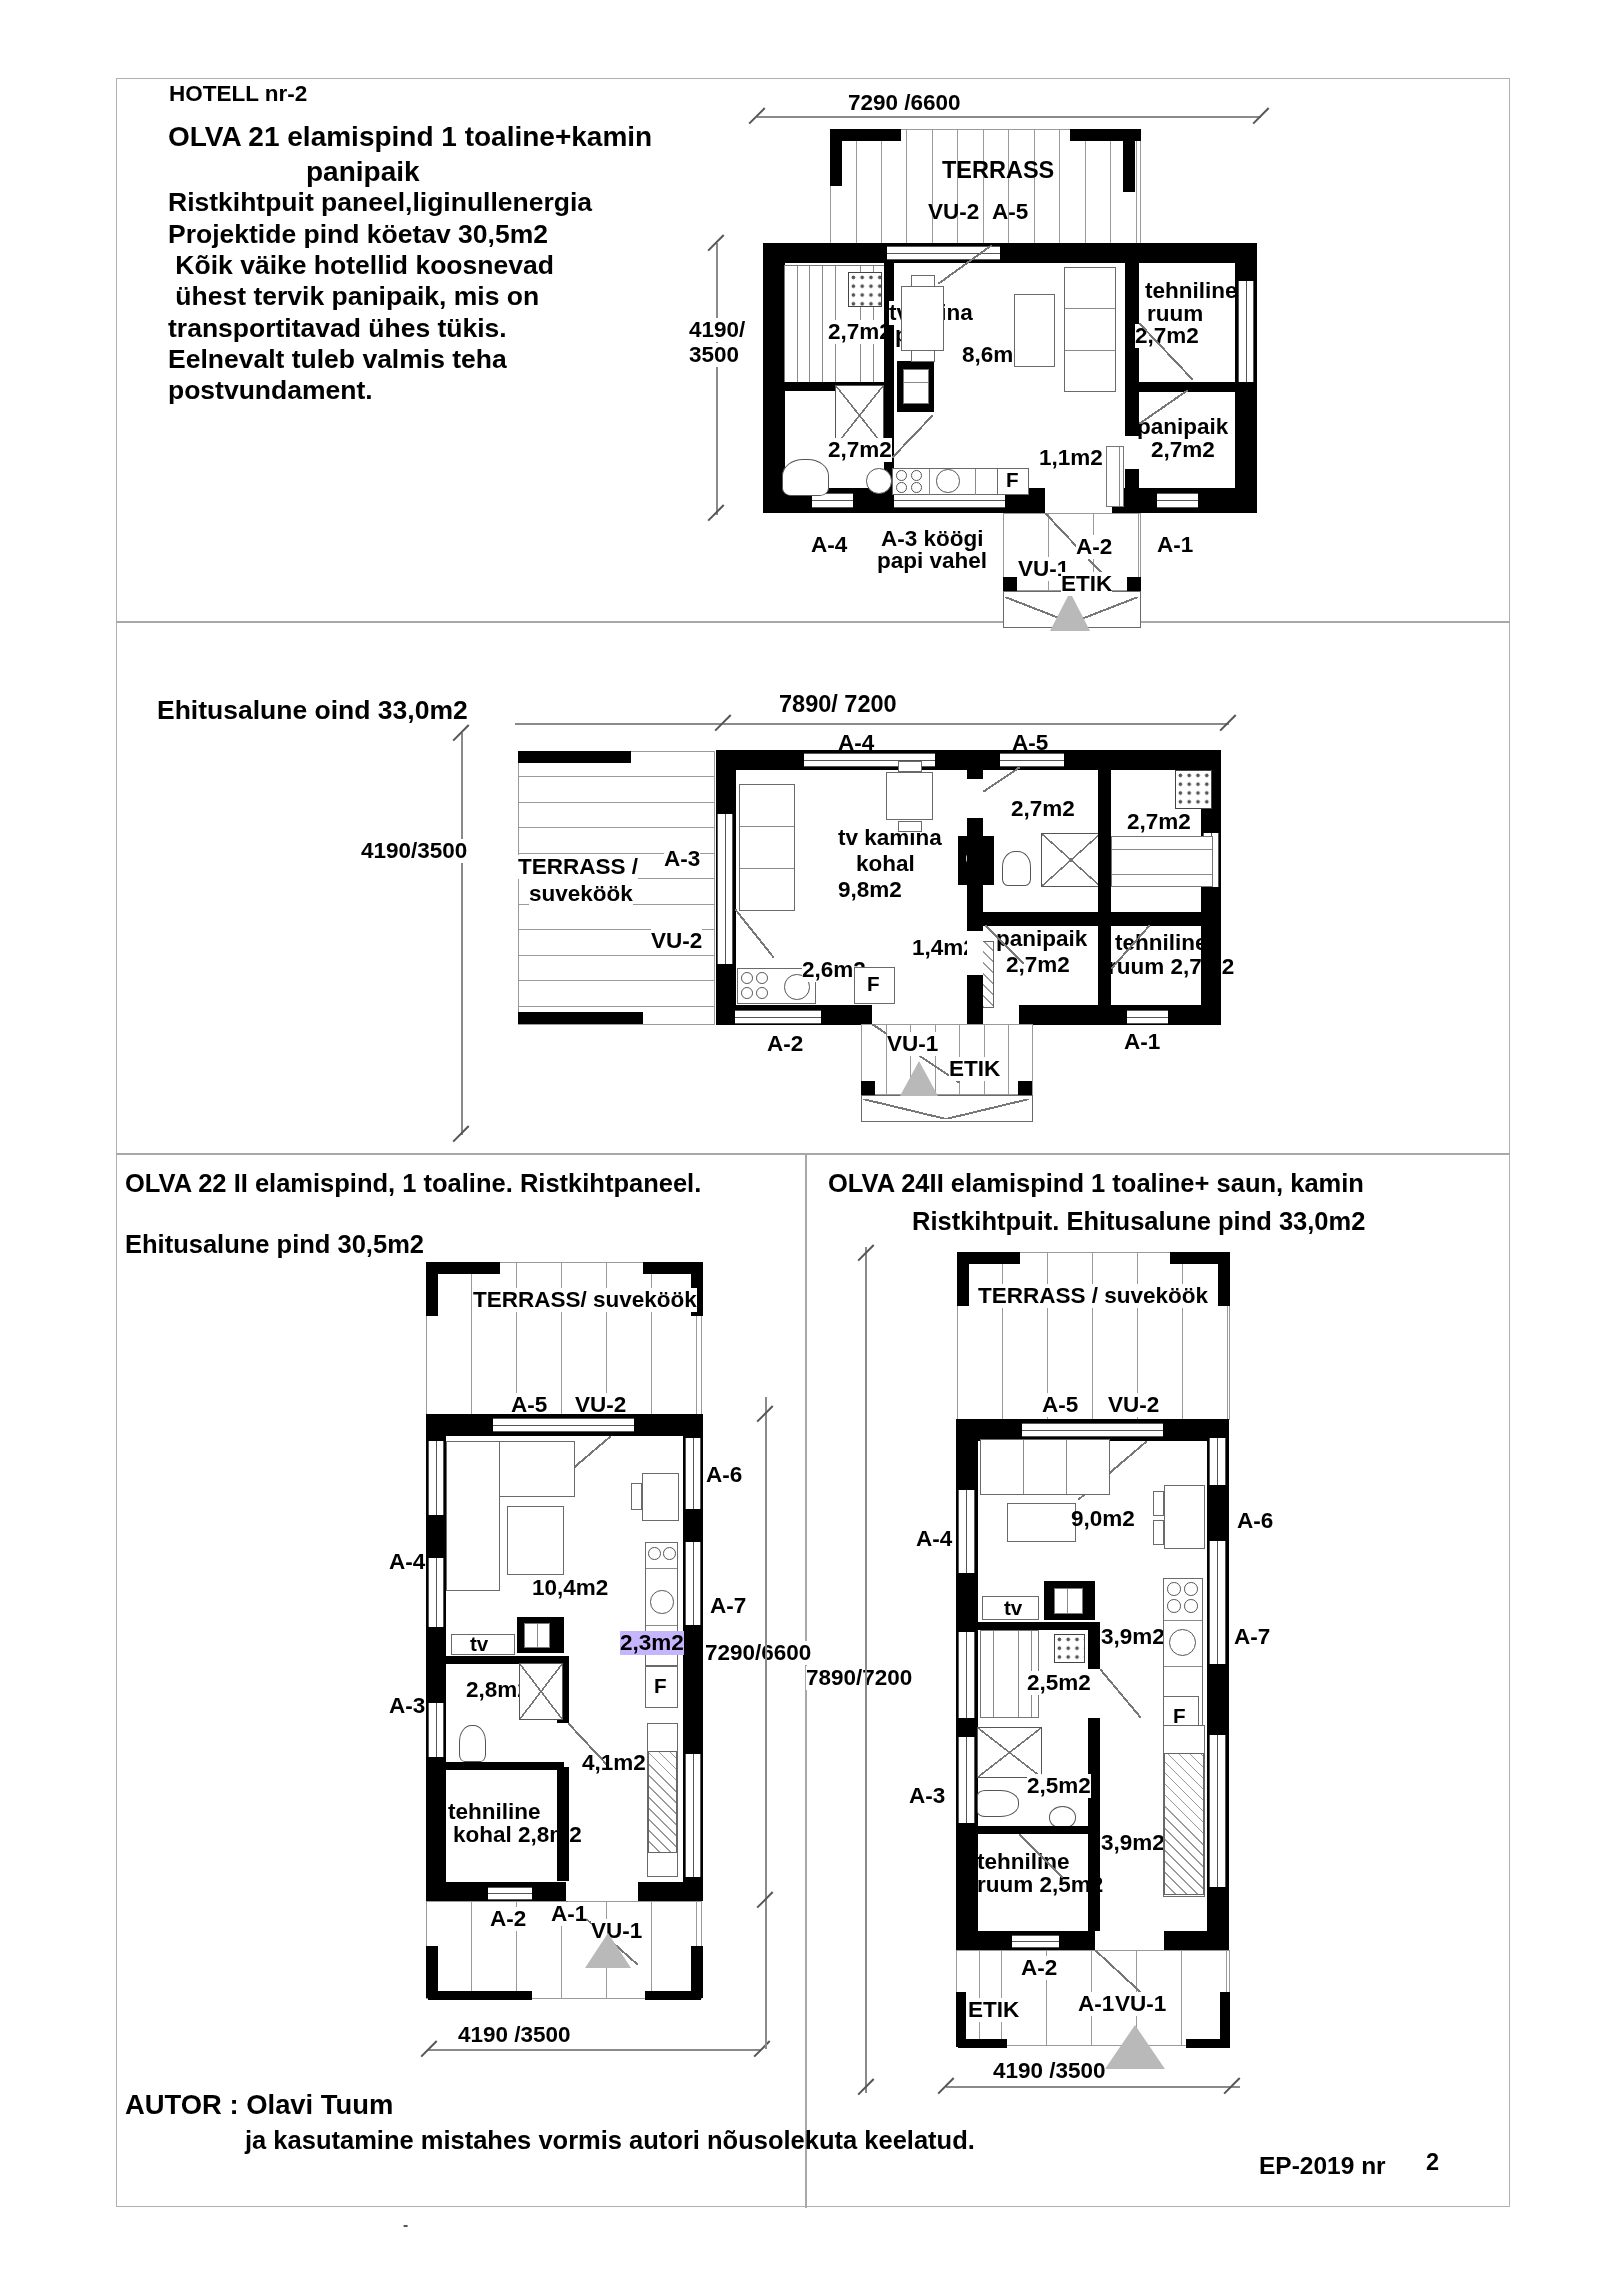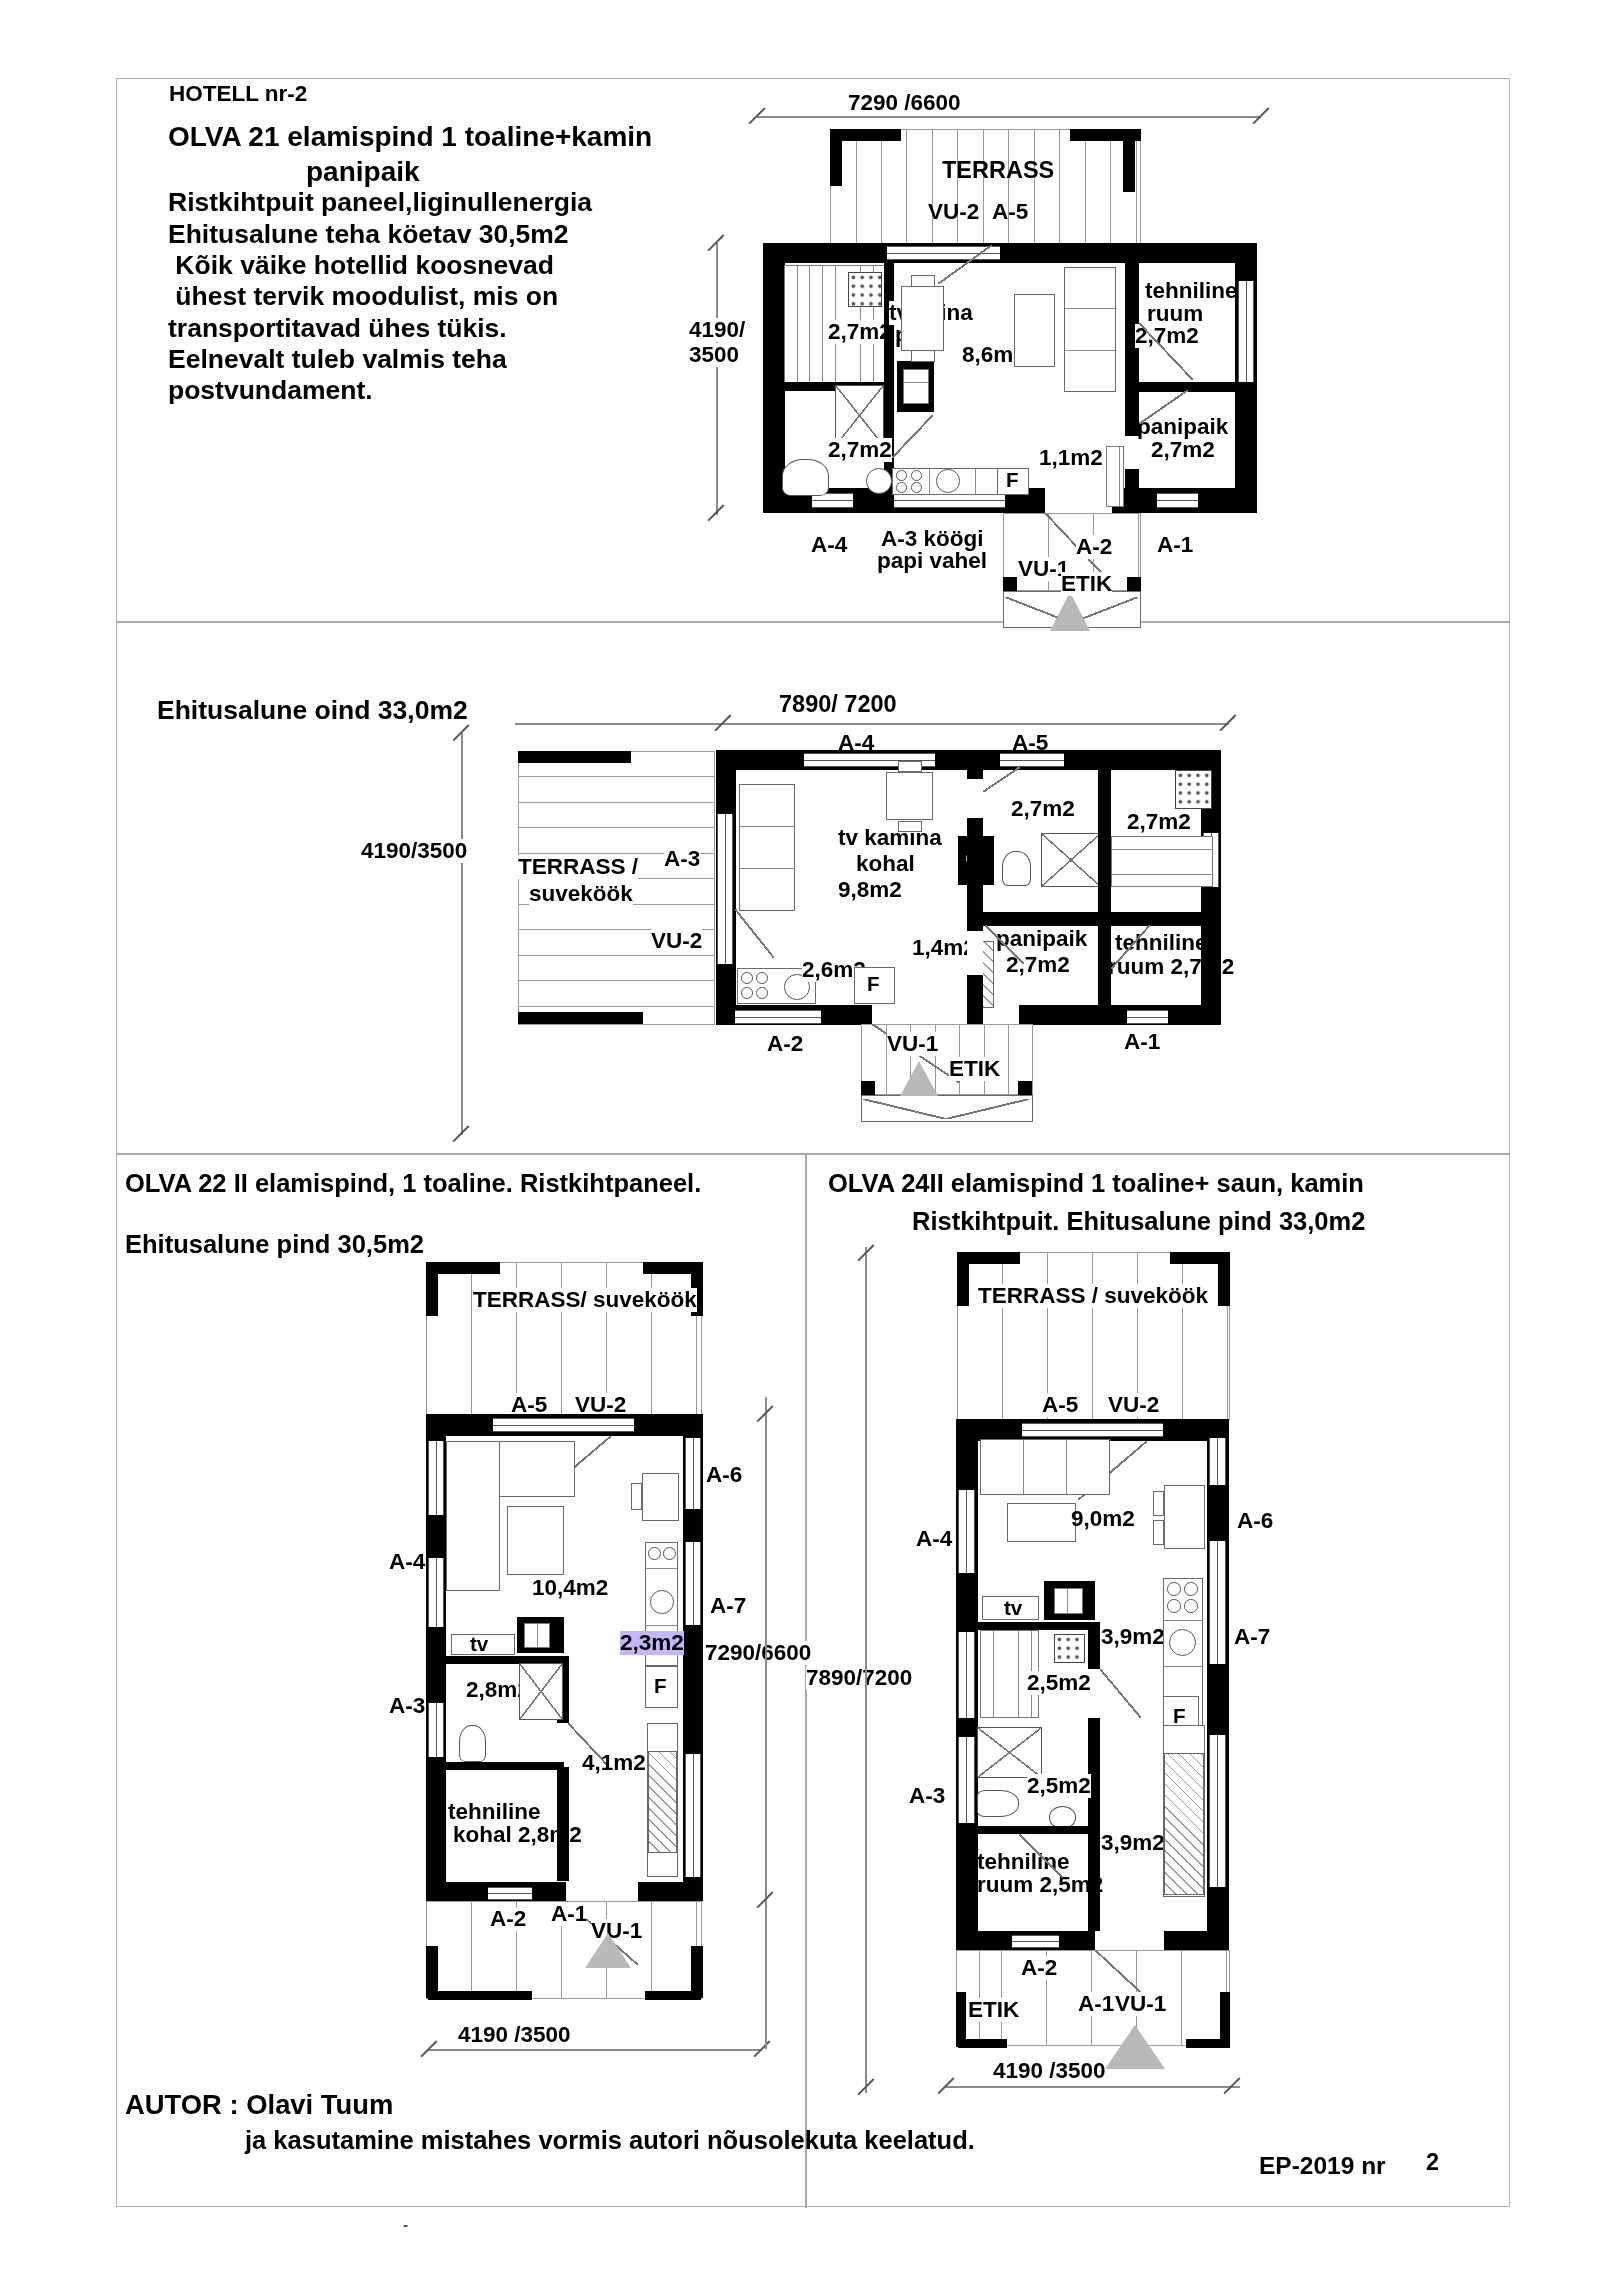--- a/index.html
+++ b/index.html
@@ -38,23 +38,23 @@
 <div class="page">
   <div class="frame"></div>
   <div class="gln" style="left:116px;top:621px;width:1394px;height:2px"></div>
   <div class="gln" style="left:116px;top:1153px;width:1394px;height:2px"></div>
   <div class="gln" style="left:805px;top:1153px;width:2px;height:1055px"></div>
 
   <span class="t" style="left:169px;top:82px;font-size:22.5px">HOTELL nr-2</span>
   <span class="t" style="left:168px;top:122px;font-size:28px">OLVA 21 elamispind 1 toaline+kamin</span>
   <span class="t" style="left:306px;top:157px;font-size:28px">panipaik</span>
   <span class="t" style="left:168px;top:188px;font-size:26.5px">Ristkihtpuit paneel,liginullenergia</span>
-  <span class="t" style="left:168px;top:220px;font-size:26.5px">Ehitusalune teha köetav 30,5m2</span>
+  <span class="t" style="left:168px;top:220px;font-size:26.5px">Projektide pind köetav 30,5m2</span>
   <span class="t" style="left:168px;top:251px;font-size:26.5px"> Kõik väike hotellid koosnevad</span>
-  <span class="t" style="left:168px;top:282px;font-size:26.5px"> ühest tervik moodulist, mis on</span>
+  <span class="t" style="left:168px;top:282px;font-size:26.5px"> ühest tervik panipaik, mis on</span>
   <span class="t" style="left:168px;top:314px;font-size:26.5px">transportitavad ühes tükis.</span>
   <span class="t" style="left:168px;top:345px;font-size:26.5px">Eelnevalt tuleb valmis teha</span>
   <span class="t" style="left:168px;top:376px;font-size:26.5px">postvundament.</span>
 
   <div class="ln" style="left:757px;top:116px;width:504px;height:1.5px"></div>
   <div class="tick" style="left:746px;top:115px"></div>
   <div class="tick" style="left:1250px;top:115px"></div>
   <span class="t" style="left:848px;top:91px;font-size:22.5px">7290 /6600</span>
   <div class="ln" style="left:716px;top:243px;width:1.5px;height:272px"></div>
   <div class="tick" style="left:705px;top:242px"></div>

